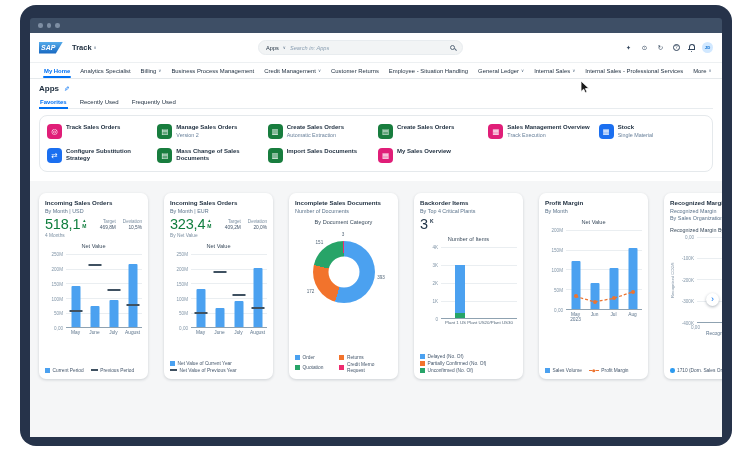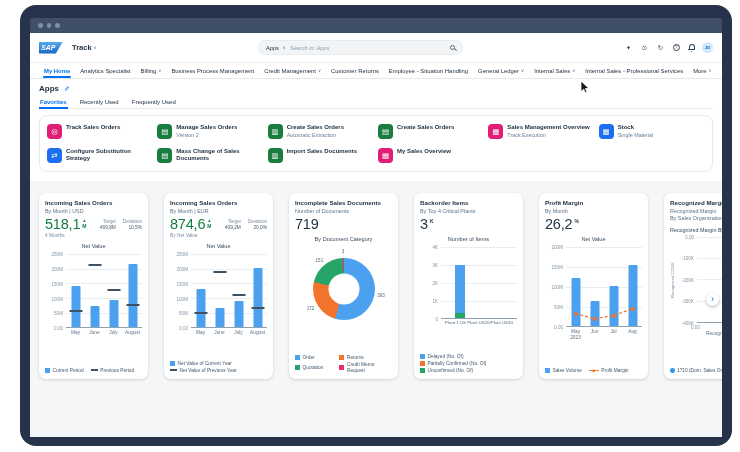--- a/index.html
+++ b/index.html
@@ -343,21 +343,21 @@
               <span class="legend-item">
                 <span class="sw-dash" style="background: rgb(63, 81, 97);"></span>
                 <span class="legend-label">Previous Period</span>
               </span>
             </div>
           </article>
           <article class="card">
             <h3 class="card-title">Incoming Sales Orders</h3>
             <p class="card-sub">By Month | EUR</p>
             <div class="kpi-row">
-              <span class="kpi-num good">874,6</span>
+              <span class="kpi-num good">323,4</span>
               <span class="kpi-unit-col">
                 <span class="kpi-arrow">▲</span>
                 <span class="kpi-unit good">M</span>
               </span>
               <span class="kpi-metrics">
                 <span>
                   <div class="m-label">Target</div>
                   <div class="m-value">409,2M</div>
                 </span>
                 <span>
@@ -408,23 +408,20 @@
               </span>
               <span class="legend-item">
                 <span class="sw-dash" style="background: rgb(63, 81, 97);"></span>
                 <span class="legend-label">Net Value of Previous Year</span>
               </span>
             </div>
           </article>
           <article class="card">
             <h3 class="card-title">Incomplete Sales Documents</h3>
             <p class="card-sub">Number of Documents</p>
-            <div class="kpi-row">
-              <span class="kpi-num neutral">719</span>
-            </div>
             <div class="chart">
               <div class="chart-title">By Document Category</div>
               <div class="donut-area">
                 <div class="donut" style="background: conic-gradient(rgb(75, 161, 240) 0deg, rgb(75, 161, 240) 196.773deg, rgb(242, 115, 44) 196.773deg, rgb(242, 115, 44) 282.893deg, rgb(39, 164, 104) 282.893deg, rgb(39, 164, 104) 358.498deg, rgb(238, 43, 112) 358.498deg, rgb(238, 43, 112) 360deg);">
                   <div class="donut-hole"></div>
                 </div>
                 <span class="donut-label" style="left: calc(50% + 37.6px); top: calc(50% + 5.5px);">393</span>
                 <span class="donut-label" style="left: calc(50% - 32.9px); top: calc(50% + 19.1px);">172</span>
                 <span class="donut-label" style="left: calc(50% - 24.1px); top: calc(50% - 29.4px);">151</span>
                 <span class="donut-label" style="left: calc(50% - 0.5px); top: calc(50% - 38px);">3</span>
@@ -490,26 +487,20 @@
               </span>
               <span class="legend-item">
                 <span class="sw-square" style="background: rgb(39, 164, 104);"></span>
                 <span class="legend-label">Unconfirmed (No. Of)</span>
               </span>
             </div>
           </article>
           <article class="card">
             <h3 class="card-title">Profit Margin</h3>
             <p class="card-sub">By Month</p>
-            <div class="kpi-row">
-              <span class="kpi-num neutral">26,2</span>
-              <span class="kpi-unit-col">
-                <span class="kpi-unit neutral">%</span>
-              </span>
-            </div>
             <div class="chart">
               <div class="chart-title">Net Value</div>
               <div class="chart-body">
                 <div class="ycol" style="height: 80px;">
                   <span class="ytick" style="top: 0%;">200M</span>
                   <span class="ytick" style="top: 25%;">150M</span>
                   <span class="ytick" style="top: 50%;">100M</span>
                   <span class="ytick" style="top: 75%;">50M</span>
                   <span class="ytick" style="top: 100%;">0,00</span>
                 </div>

